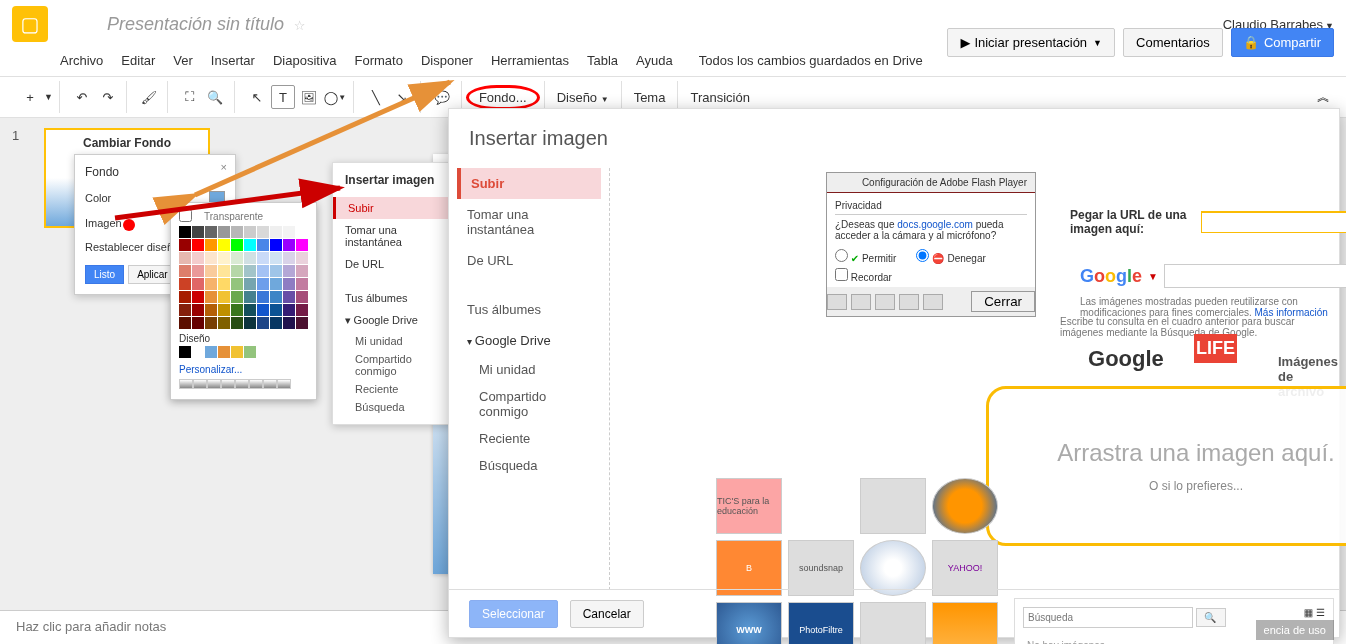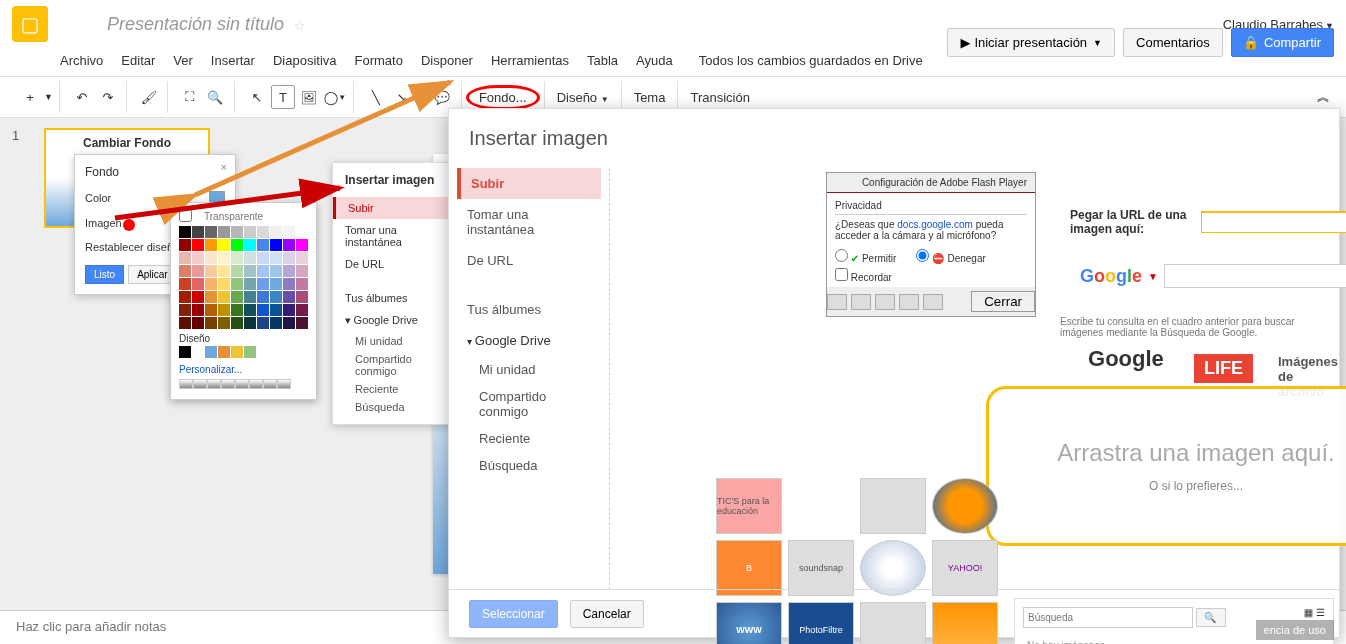--- a/index.html
+++ b/index.html
@@ -90,21 +90,21 @@
 
 .url-row { position:absolute; left:460px; top:40px; display:flex; align-items:center; gap:8px; font-size:12px; font-weight:bold; }
 .url-input { width:260px; height:22px; border:1px solid #fbbc04; border-top:2px solid #fbbc04; }
 
 .google-row { position:absolute; left:470px; top:96px; display:flex; align-items:center; gap:6px; }
 .google-logo { font-size:18px; font-weight:bold; }
 .google-logo .b{color:#4285f4}.google-logo .r{color:#ea4335}.google-logo .y{color:#fbbc04}.google-logo .g{color:#34a853}
 .google-search { width:240px; height:24px; border:1px solid #ccc; }
 .google-text { font-size:10px; color:#777; position:absolute; }
 
-.life-logo { position:absolute; left:584px; top:186px; background:#ea4335; color:#fff; font-weight:bold; padding:4px 10px; font-size:18px; }
+.life-logo { position:absolute; left:584px; top:166px; background:#ea4335; color:#fff; font-weight:bold; padding:4px 2px; font-size:18px; }
 .google-big { position:absolute; left:478px; top:178px; font-size:22px; font-weight:bold; }
 
 .stock-label { position:absolute; left:668px; top:186px; font-size:13px; font-weight:bold; color:#555; }
 
 .drop-zone { position:absolute; left:376px; top:218px; width:420px; height:160px; border:3px solid #fbbc04; border-radius:20px; background:rgba(255,255,255,0.9); display:flex; flex-direction:column; align-items:center; justify-content:center; gap:12px; }
 .dz-main { font-size:24px; color:#aaa; }
 .dz-or { font-size:12px; color:#888; }
 .dz-btn { background:#4285f4; color:#fff; padding:10px 16px; border:none; font-size:13px; border-radius:2px; }
 
 .album-images { position:absolute; left:106px; top:310px; display:grid; grid-template-columns:repeat(4,66px); gap:6px; }
@@ -398,20 +398,21 @@
         <span>Pegar la URL de una imagen aquí:</span>
         <input class="url-input" style="">
       </div>
 
       <div class="google-row">
         <span class="google-logo"><span class="b">G</span><span class="r">o</span><span class="y">o</span><span class="b">g</span><span class="g">l</span><span class="r">e</span></span>
           <span style="color:#c00;font-size:10px">▼</span>
         <input class="google-search" style="">
 
       </div>
+      <div class="google-text" style="left:470px;top:128px"><span>Las imágenes mostradas pueden reutilizarse con modificaciones para fines comerciales.</span> <span style="color:#1155cc">Más información</span></div>
       <div class="google-text" style="left:450px;top:148px">Escribe tu consulta en el cuadro anterior para buscar imágenes mediante la Búsqueda de Google.</div>
 
       <span class="google-big"><span class="b">G</span><span class="r">o</span><span class="y">o</span><span class="b">g</span><span class="g">l</span><span class="r">e</span></span>
       <div class="life-logo">LIFE</div>
       <div class="stock-label">Imágenes de archivo</div>
 
       <div class="drop-zone">
         <div class="dz-main">Arrastra una imagen aquí.</div>
         <div class="dz-or">O si lo prefieres...</div>
       </div>

